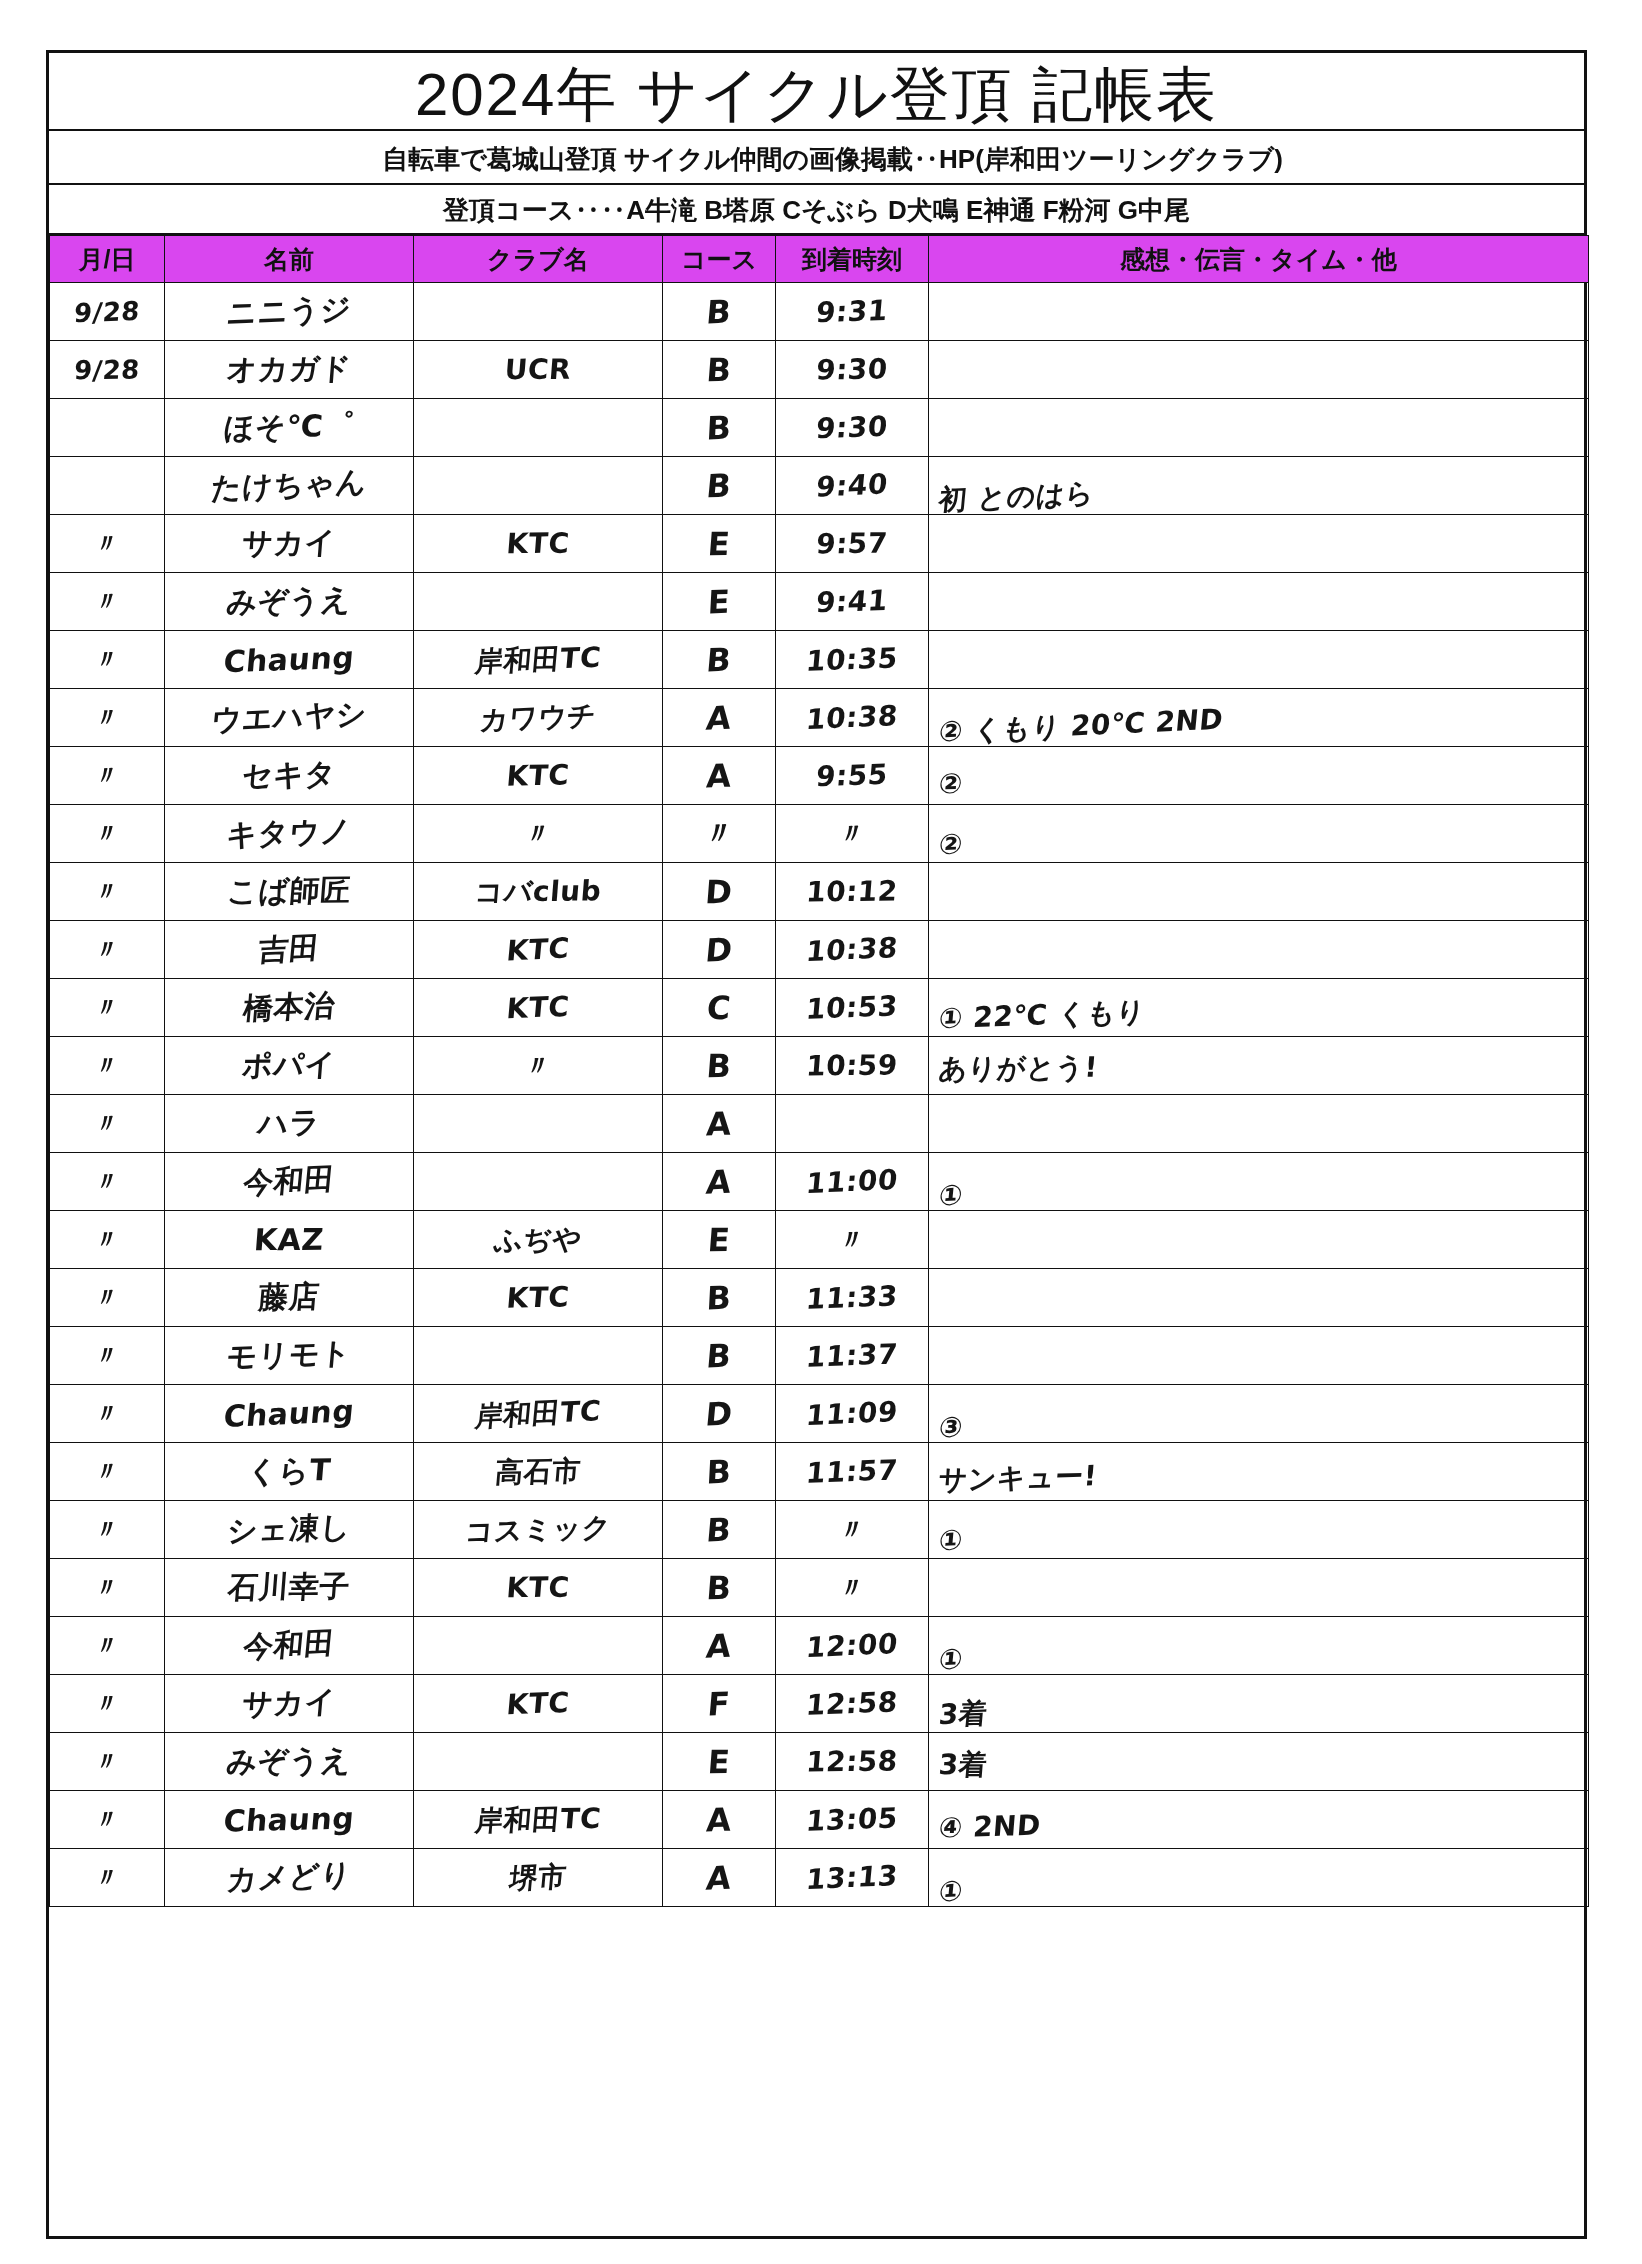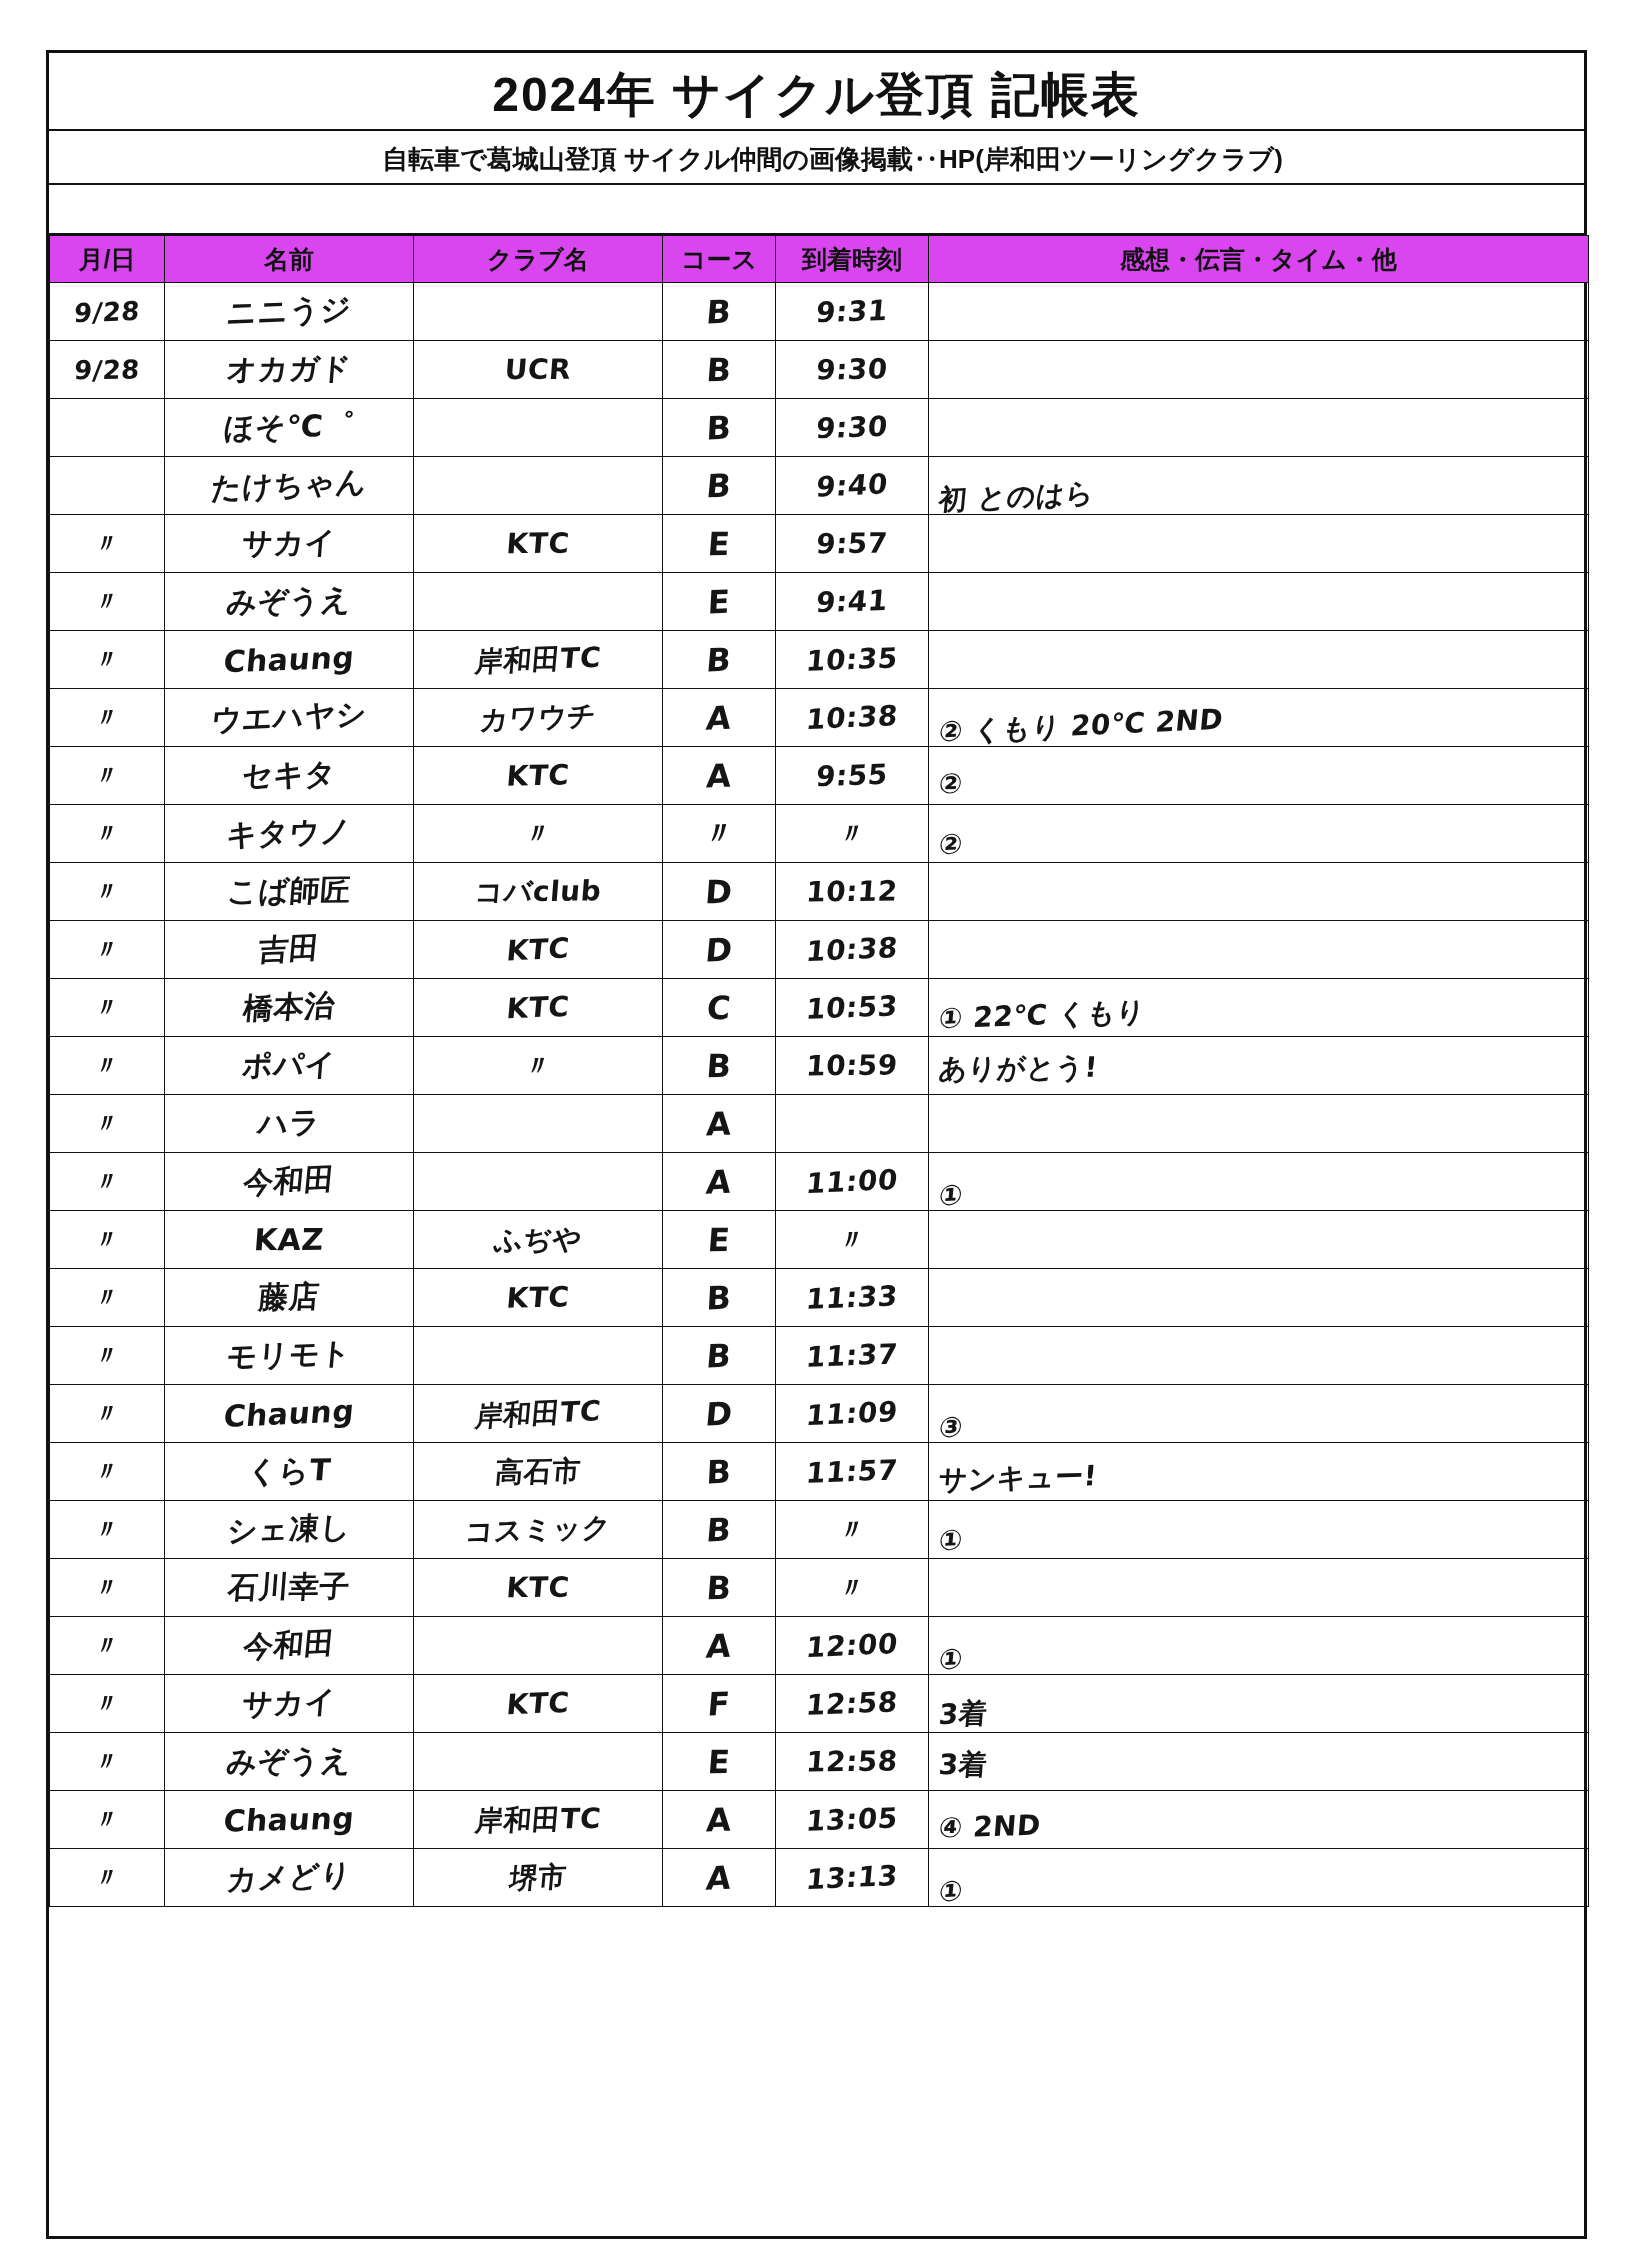--- a/index.html
+++ b/index.html
@@ -38,22 +38,22 @@
   }
 
   
   .title {
     position: absolute;
     left: 0; right: 0;
     top: 5.7px;
     height: 71px;
     line-height: 71px;
     text-align: center;
-    font-size: 48px;
-    font-weight: bold;
+    font-size: 60px;
+    font-weight: normal;
     letter-spacing: 1.9px;
     white-space: nowrap;
   }
   .rule {
     position: absolute;
     left: 0; right: 0;
     height: 0;
     border-top: 2.9px solid #111;
   }
   .subtitle1 {
@@ -142,20 +142,21 @@
 <div class="sheet">
   <div class="frame">
     <div class="frame-inner">
 
       <div class="title">2024年  サイクル登頂  記帳表</div>
       <div class="rule" style="top:76px;"></div>
 
       <div class="subtitle1">自転車で葛城山登頂  サイクル仲間の画像掲載‥HP(岸和田ツーリングクラブ)</div>
       <div class="rule" style="top:130px;"></div>
 
+      <div class="subtitle2">登頂コース‥‥A牛滝  B塔原  Cそぶら  D犬鳴  E神通  F粉河  G中尾</div>
       <div class="rule" style="top:180px;"></div>
 
       <table class="log">
         <colgroup>
           <col class="c-date">
             <col class="c-name">
             <col class="c-club">
           <col class="c-course">
             <col class="c-time">
             <col class="c-notes">

